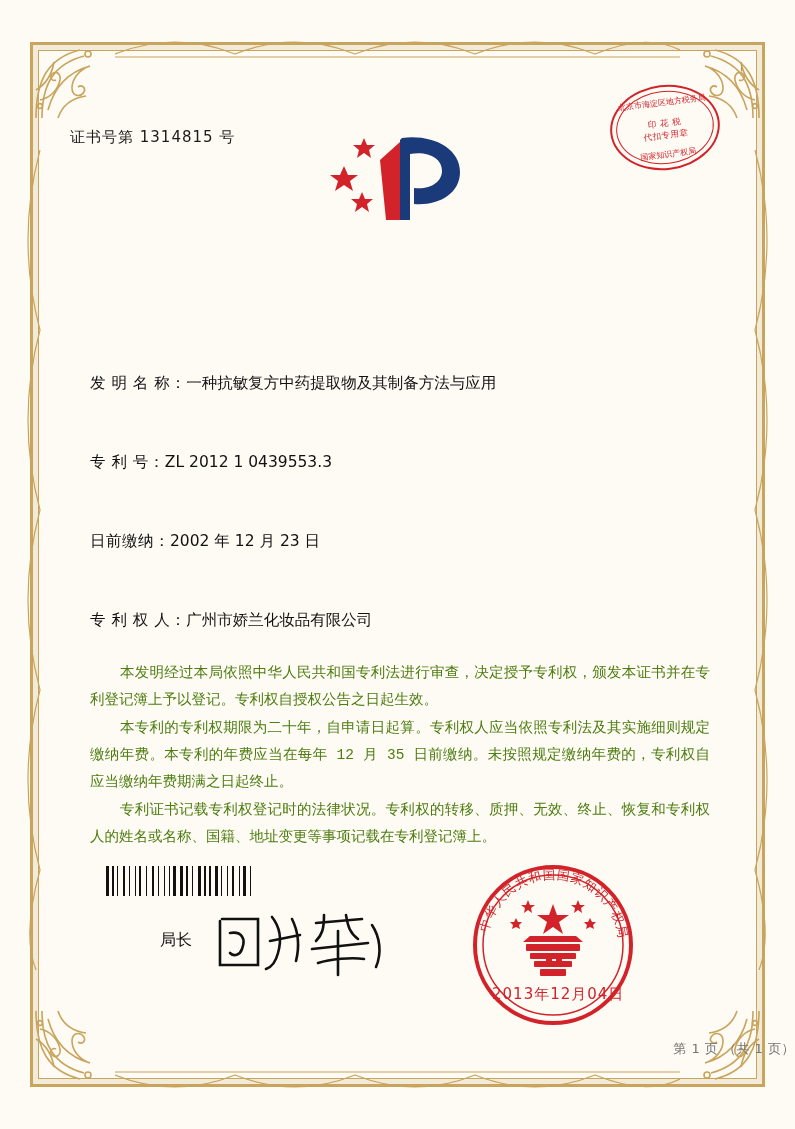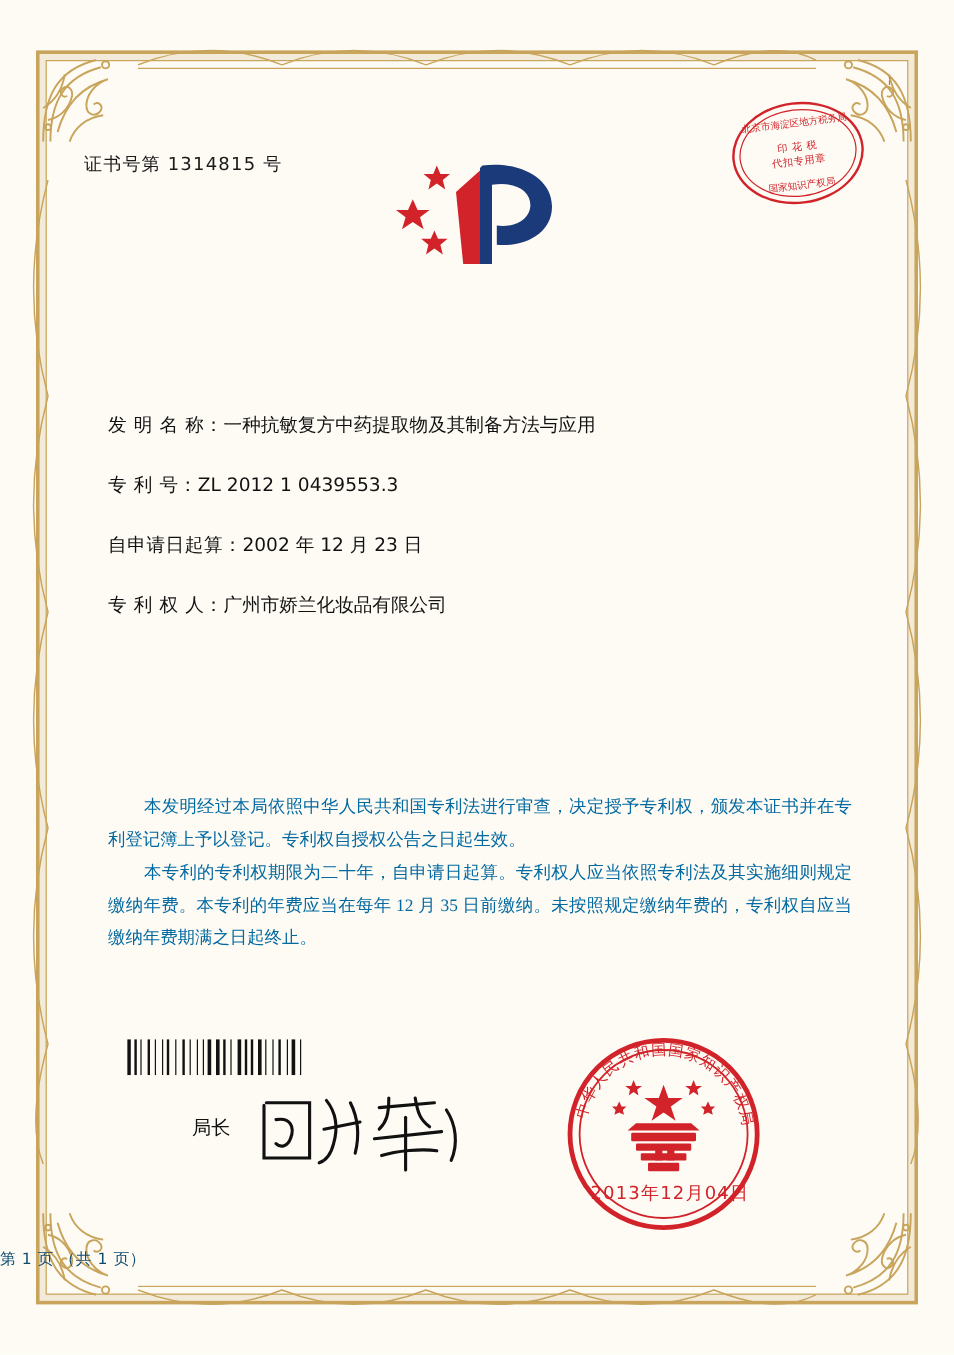--- a/index.html
+++ b/index.html
@@ -165,32 +165,33 @@
     display: inline-block;
     color: #111;
   }
   .field-value {
     display: inline-block;
     color: #111;
     text-align: center;
   }
   .lbl-spread {
     letter-spacing: 0.5px;
+    margin-top: 29px;
   }
 
   
   .body-text {
     position: absolute;
     left: 90px;
     top: 660px;
     width: 620px;
     font-size: 14.5px;
     line-height: 27px;
-    color: #0369a1;
-    font-family: Liberation Serif, serif;
+    color: #4d7c0f;
+    font-family: Liberation Mono, monospace;
     text-align: justify;
   }
   .body-text p {
     margin: 0 0 1px 0;
     text-indent: 30px;
   }
 
   
   .barcode {
     position: absolute;
@@ -241,23 +242,23 @@
     color: #d2232a;
     letter-spacing: 1px;
     font-family: "DejaVu Sans", sans-serif;
   }
 
   
   .footer {
     position: absolute;
     left: 0; right: 0;
     top: 1040px;
-    text-align: left;
+    text-align: right;
     font-size: 13px;
-    color: #0c4a6e;
+    color: #737373;
     letter-spacing: 0.5px;
   }
   .side-mark {
     position: absolute;
     right: 52px;
     top: 62px;
     font-size: 9px;
     color: #9a8048;
   }
 </style>
@@ -389,30 +390,31 @@
 
 
   <div class="fields">
     <div class="field-row">
       <span class="field-label lbl-spread">发 明 名 称：</span><span class="field-value">一种抗敏复方中药提取物及其制备方法与应用</span>
     </div>
     <div class="field-row">
       <span class="field-label lbl-spread">专 利 号：</span><span class="field-value">ZL 2012 1 0439553.3</span>
     </div>
     <div class="field-row">
-      <span class="field-label lbl-spread">自申请日起算：</span><span class="field-value">2002 年 12 月 23 日</span>
+      <span class="field-label lbl-spread">日前缴纳：</span><span class="field-value">2002 年 12 月 23 日</span>
     </div>
     <div class="field-row">
       <span class="field-label lbl-spread">专 利 权 人：</span><span class="field-value">广州市娇兰化妆品有限公司</span>
     </div>
   </div>
 
   <div class="body-text">
     <p>本发明经过本局依照中华人民共和国专利法进行审查，决定授予专利权，颁发本证书并在专利登记簿上予以登记。专利权自授权公告之日起生效。</p>
     <p>本专利的专利权期限为二十年，自申请日起算。专利权人应当依照专利法及其实施细则规定缴纳年费。本专利的年费应当在每年 12 月 35 日前缴纳。未按照规定缴纳年费的，专利权自应当缴纳年费期满之日起终止。</p>
+    <p>专利证书记载专利权登记时的法律状况。专利权的转移、质押、无效、终止、恢复和专利权人的姓名或名称、国籍、地址变更等事项记载在专利登记簿上。</p>
   </div>
 
   <div class="barcode" id="barcode"><i style="width:3px"></i><i style="width:1px;background:transparent"></i><i style="width:2px"></i><i style="width:1px;background:transparent"></i><i style="width:1px"></i><i style="width:3px;background:transparent"></i><i style="width:2px"></i><i style="width:2px;background:transparent"></i><i style="width:1px"></i><i style="width:3px;background:transparent"></i><i style="width:1px"></i><i style="width:1px;background:transparent"></i><i style="width:2px"></i><i style="width:3px;background:transparent"></i><i style="width:1px"></i><i style="width:3px;background:transparent"></i><i style="width:2px"></i><i style="width:2px;background:transparent"></i><i style="width:1px"></i><i style="width:3px;background:transparent"></i><i style="width:1px"></i><i style="width:2px;background:transparent"></i><i style="width:1px"></i><i style="width:1px;background:transparent"></i><i style="width:3px"></i><i style="width:2px;background:transparent"></i><i style="width:3px"></i><i style="width:1px;background:transparent"></i><i style="width:2px"></i><i style="width:2px;background:transparent"></i><i style="width:1px"></i><i style="width:3px;background:transparent"></i><i style="width:3px"></i><i style="width:1px;background:transparent"></i><i style="width:2px"></i><i style="width:1px;background:transparent"></i><i style="width:2px"></i><i style="width:2px;background:transparent"></i><i style="width:3px"></i><i style="width:1px;background:transparent"></i><i style="width:1px"></i><i style="width:3px;background:transparent"></i><i style="width:1px"></i><i style="width:2px;background:transparent"></i><i style="width:2px"></i><i style="width:3px;background:transparent"></i><i style="width:1px"></i><i style="width:1px;background:transparent"></i><i style="width:3px"></i><i style="width:2px;background:transparent"></i><i style="width:1px"></i><i style="width:2px;background:transparent"></i></div>
 
   <div class="director">局长</div>
   <div class="signature">
     <svg width="180" height="75" viewBox="0 0 180 75">
       <g fill="none" stroke="#111" stroke-width="2.6" stroke-linecap="round">
         <path d="M8 16 L8 60 L46 60 L46 14 L10 14"></path>
         <path d="M18 28 C30 26 34 34 30 44 C28 50 22 52 18 48"></path>

